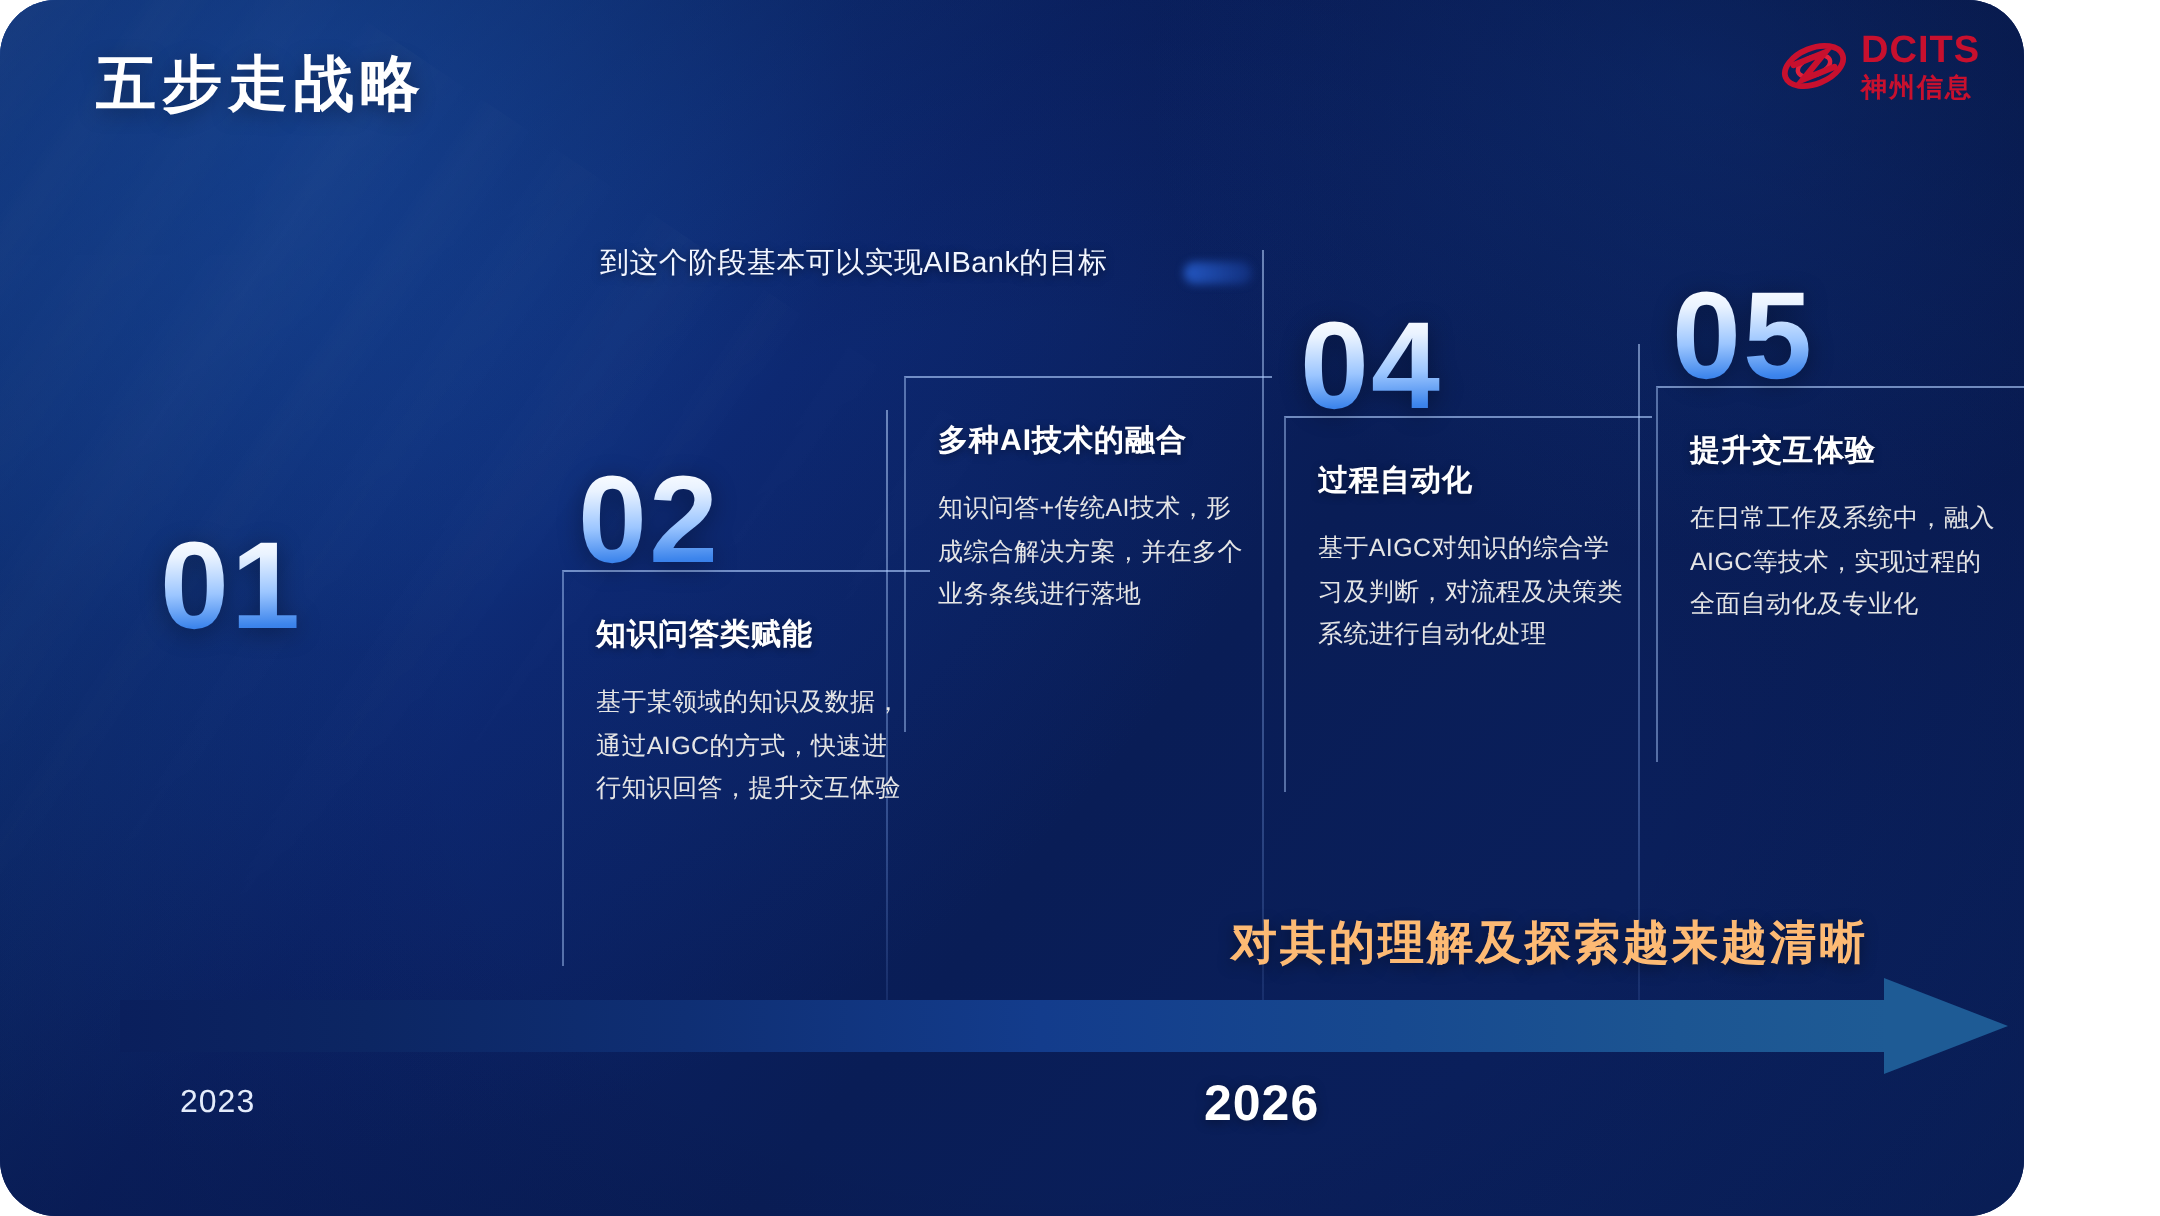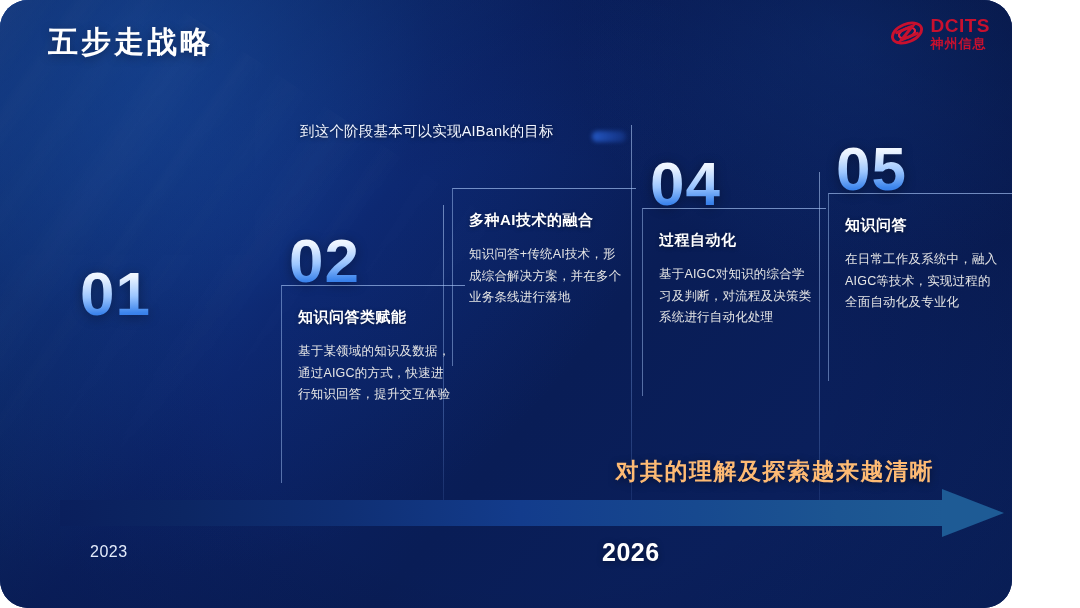--- a/index.html
+++ b/index.html
@@ -213,21 +213,21 @@
     <div class="step-num">04</div>
     <div class="step-body" style="height:188px;">
       <div class="step-head">过程自动化</div>
       <div class="step-desc">基于AIGC对知识的综合学习及判断，对流程及决策类系统进行自动化处理</div>
     </div>
   </div>
 
   <div class="step" style="left:828px; top:130px; width:184px;margin-top:10px;">
     <div class="step-num">05</div>
     <div class="step-body" style="height:188px;">
-      <div class="step-head">知识问答</div>
+      <div class="step-head">提升交互体验</div>
       <div class="step-desc">在日常工作及系统中，融入AIGC等技术，实现过程的全面自动化及专业化</div>
     </div>
   </div>
 
   <div class="tagline">对其的理解及探索越来越清晰</div>
   <div class="timeline">
     <div class="timeline-bar"></div>
     <div class="timeline-head"></div>
   </div>
   <div class="year-start">2023</div>

